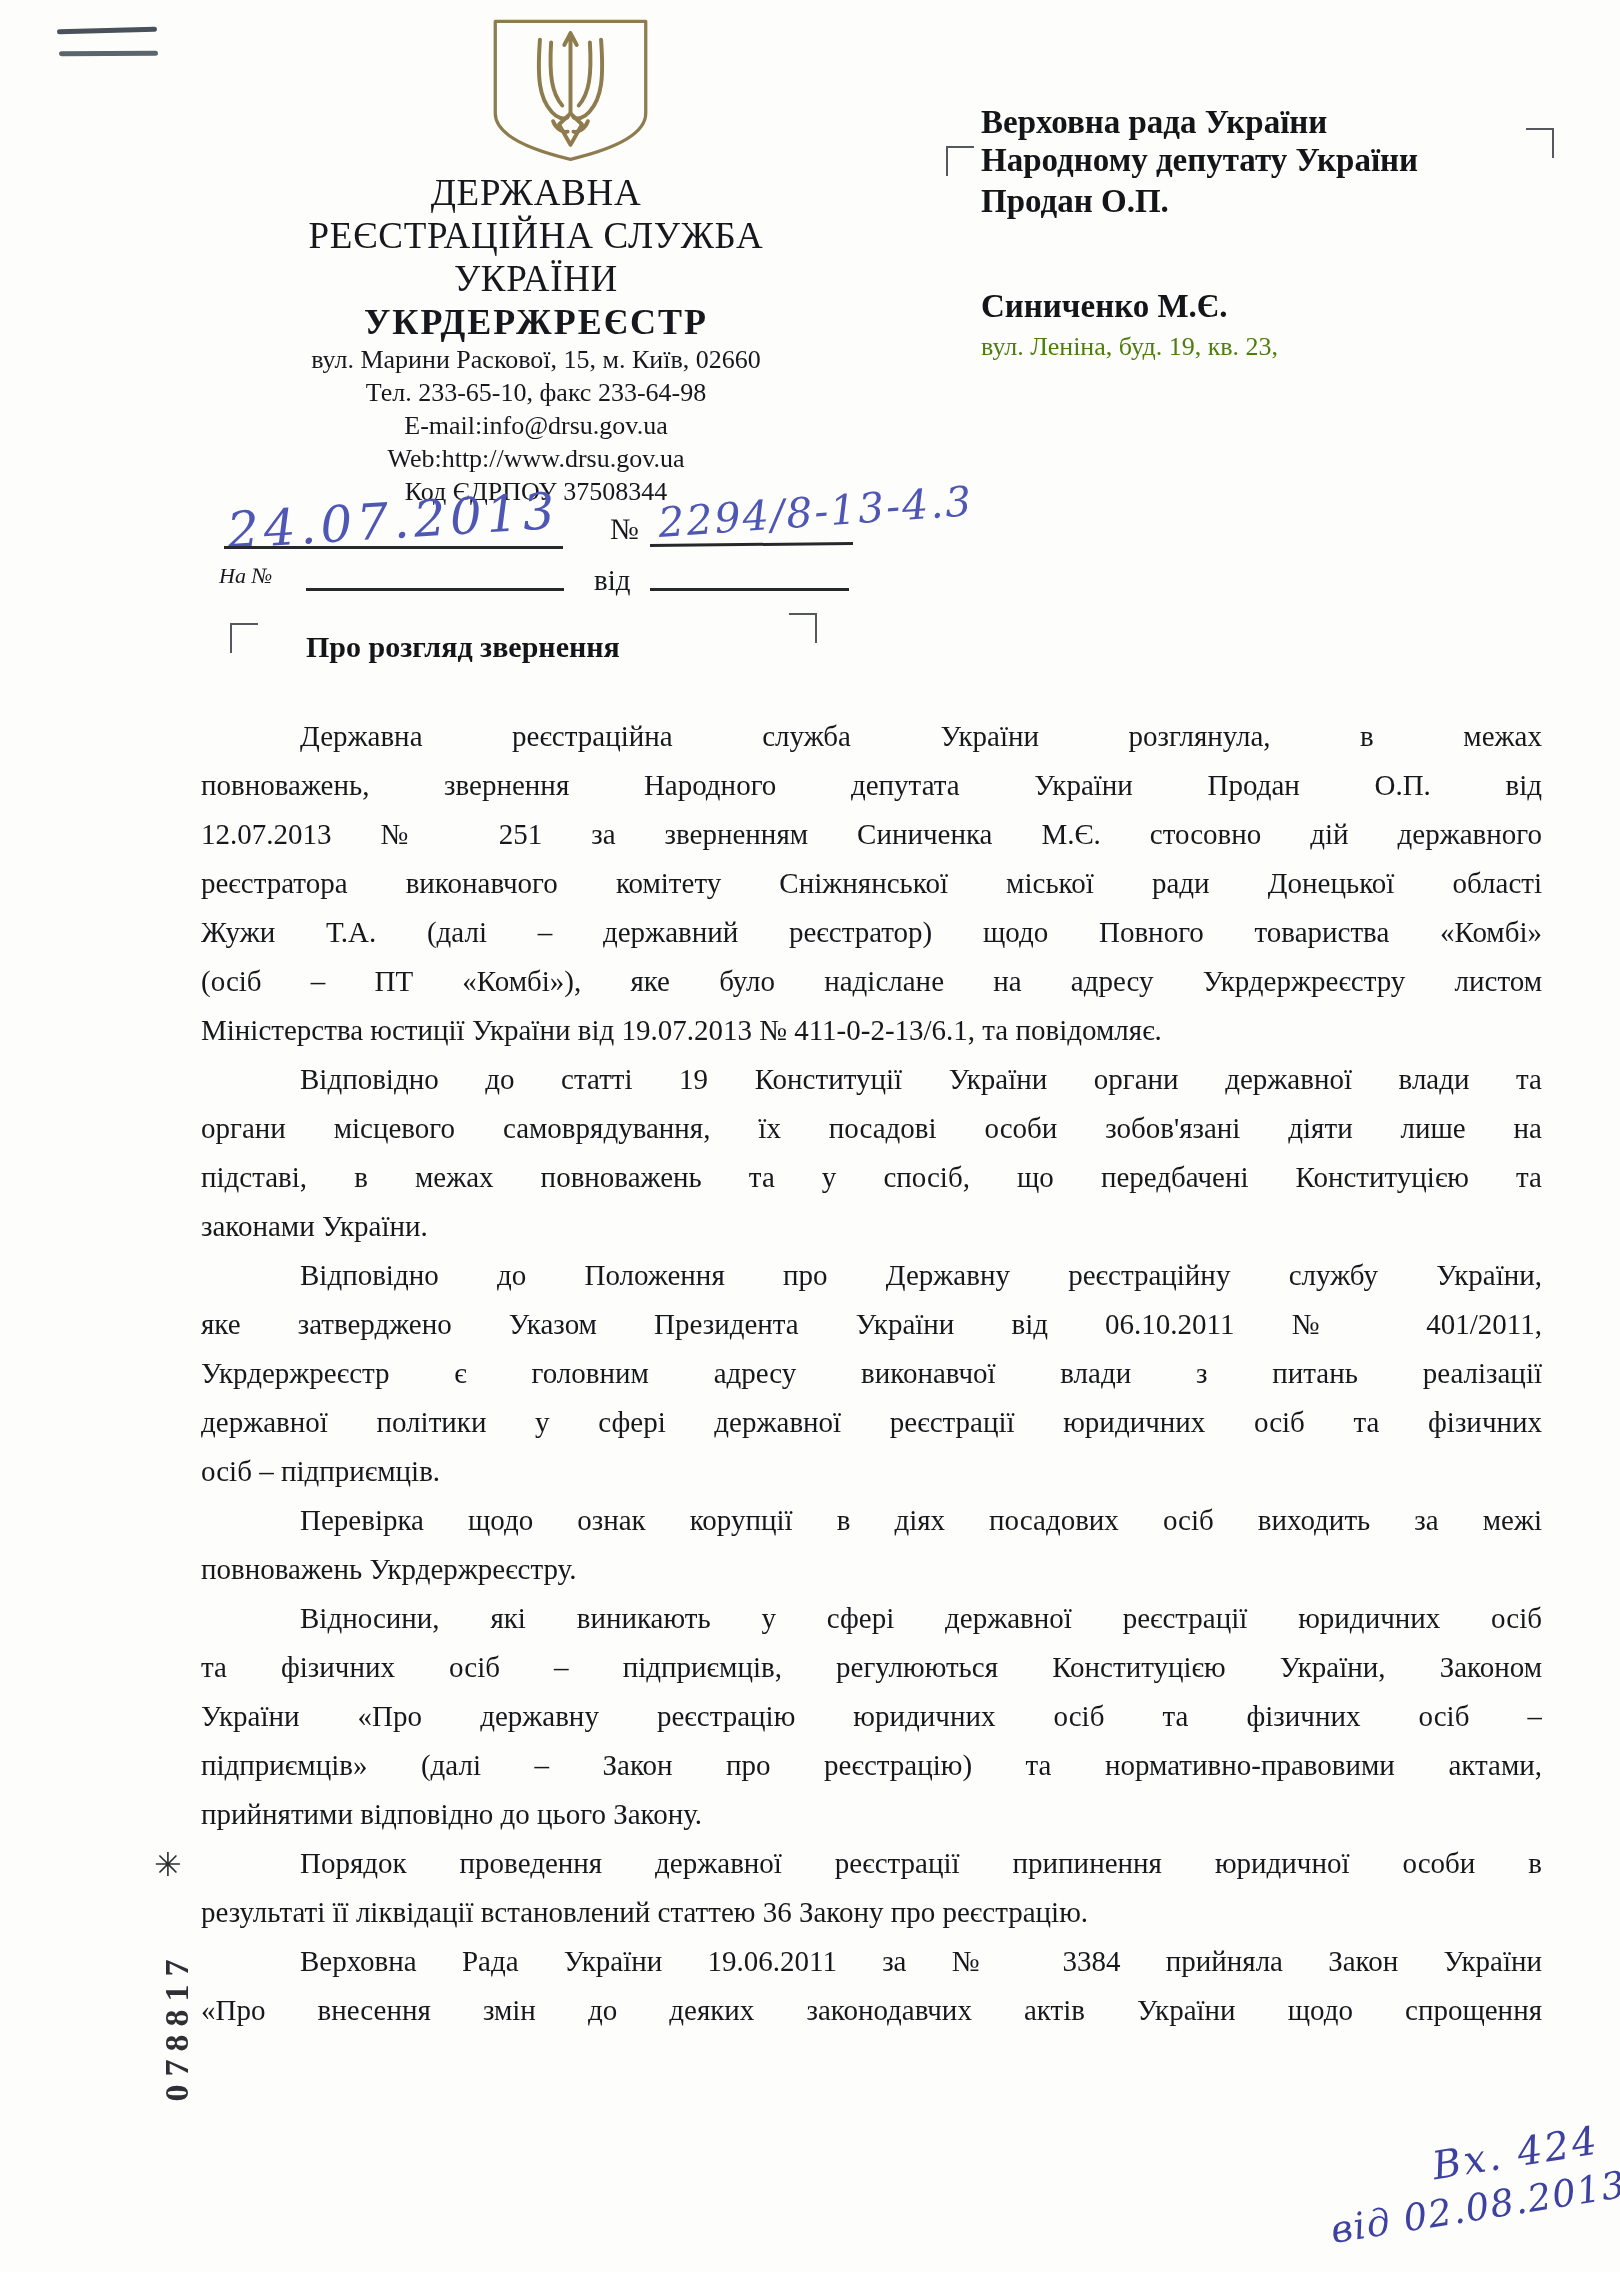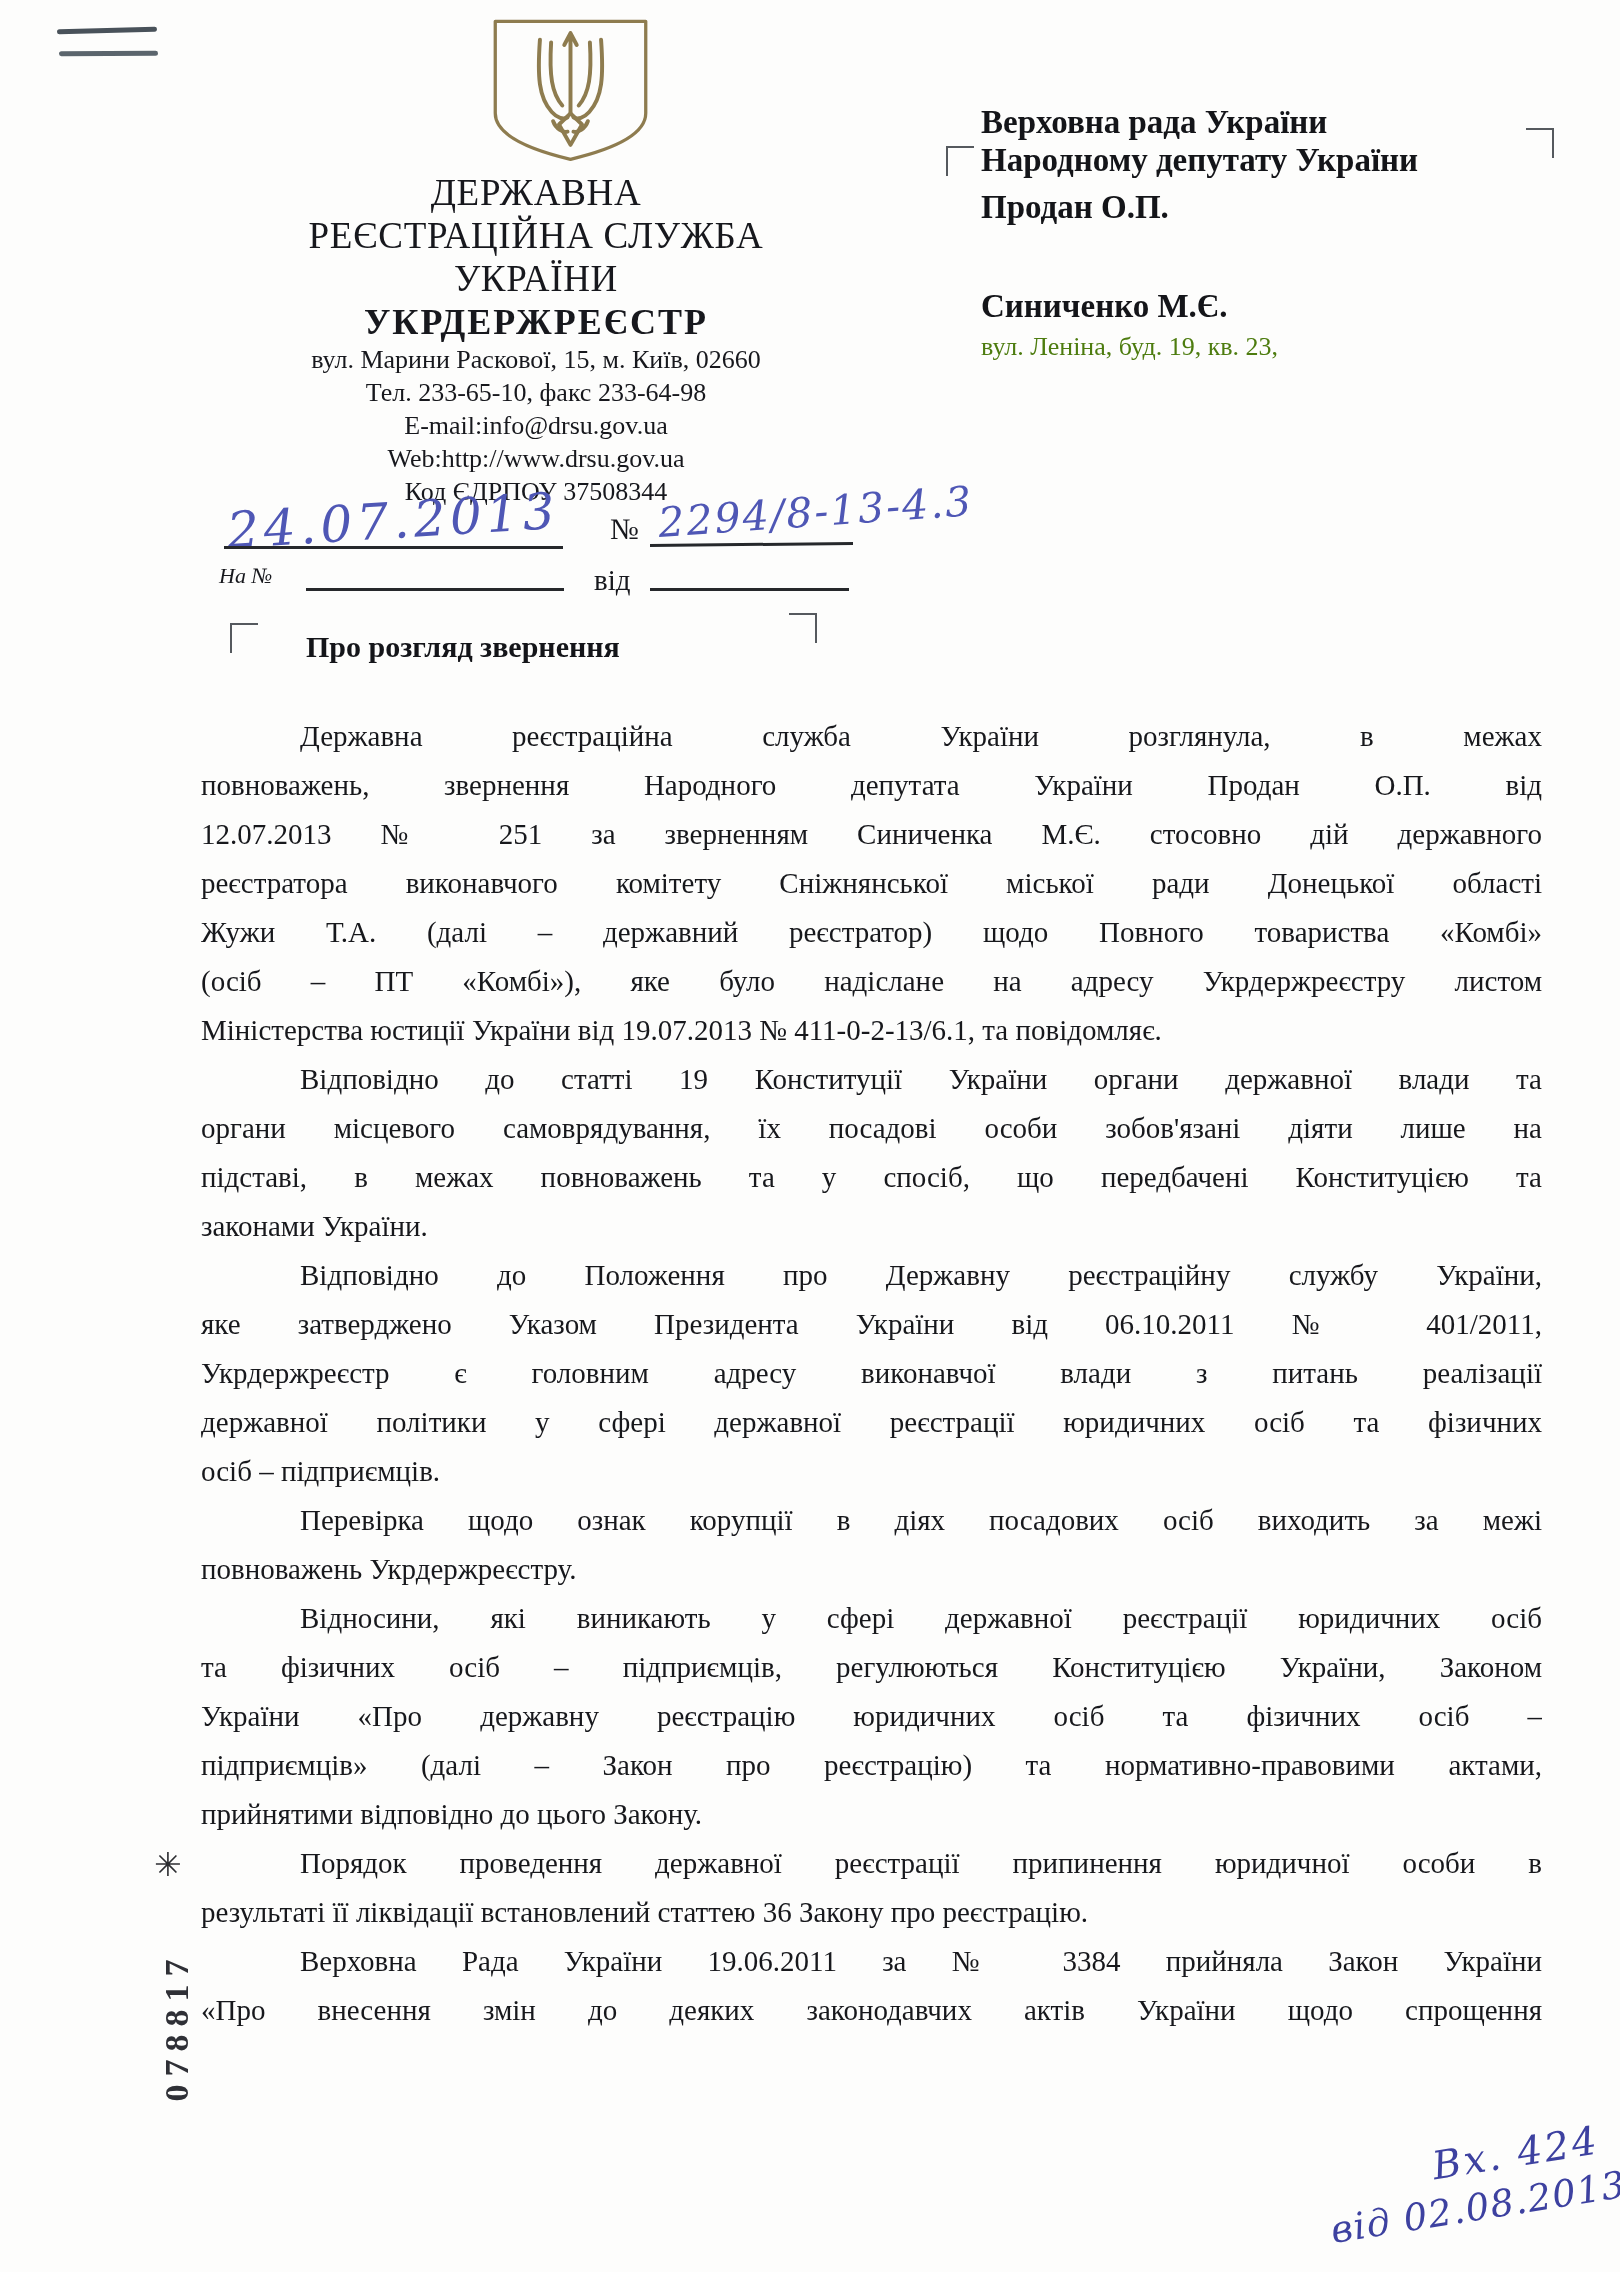--- a/index.html
+++ b/index.html
@@ -31,21 +31,21 @@
   .blank{position:absolute;height:3.3px;background:#26282b;}
   .u1{left:224px;top:546px;width:339px;}
   .u2{left:650px;top:543px;width:203px;transform:rotate(-0.6deg);}
   .u3{left:306px;top:588px;width:258px;}
   .u4{left:650px;top:588px;width:199px;}
   .onum-label{position:absolute;left:219px;top:563px;font-size:22px;font-style:italic;color:#17181d;}
   .vid-label{position:absolute;left:594px;top:564px;font-size:29px;color:#17181d;}
 
   
   .rcp{position:absolute;left:981px;width:592px;font-size:33px;font-weight:bold;color:#141519;}
-  .r1{top:104px;} .r2{top:142px;} .r3{top:189px;} .r4{top:288px;}
+  .r1{top:104px;} .r2{top:142px;} .r3{top:183px;} .r4{top:288px;}
   .rcp-addr{position:absolute;left:981px;width:592px;font-size:26px;line-height:33px;color:#4d7c0f;}
   .ra{top:330px;}
 
   
   .cmark{position:absolute;width:26px;height:28px;}
   .cm-tl{border-left:2.6px solid #55595e;border-top:2.6px solid #55595e;}
   .cm-tr{border-right:2.6px solid #55595e;border-top:2.6px solid #55595e;}
   .cm1{left:946px;top:146px;}
   .cm2{left:1526px;top:128px;}
   .cm3{left:230px;top:623px;}

